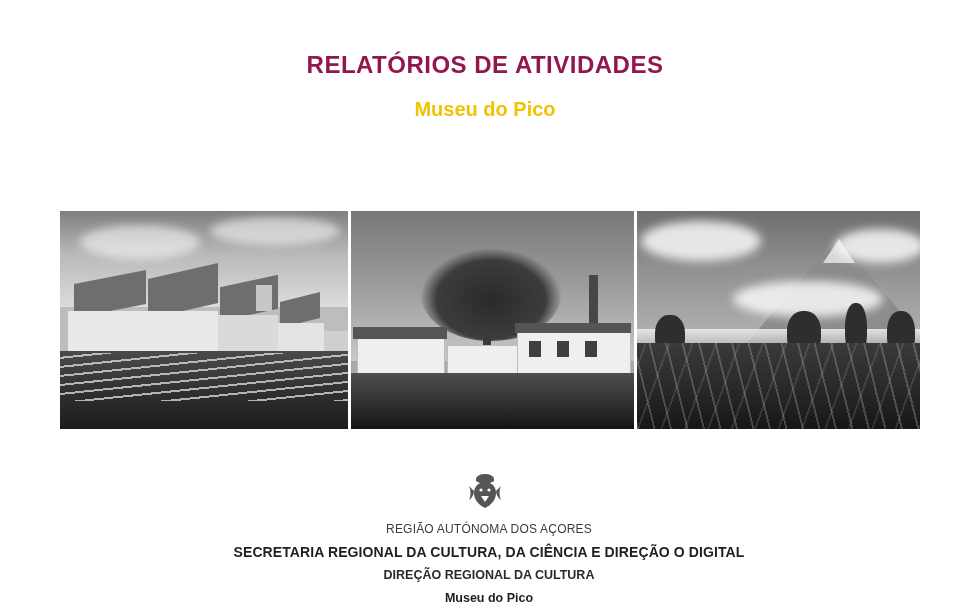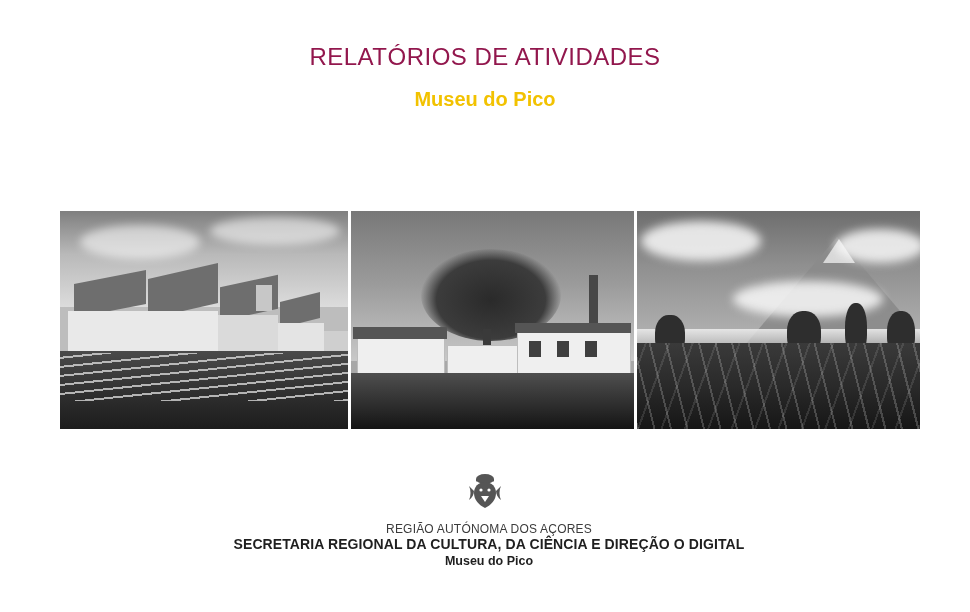--- a/index.html
+++ b/index.html
@@ -24,24 +24,24 @@
   
   .title-block {
     position: absolute;
     top: 34px;
     left: 0;
     width: 970px;
     text-align: center;
   }
   .main-title {
     font-size: 24px;
-    font-weight: normal;
+    font-weight: bold;
     color: #92174d;
     letter-spacing: 0.5px;
-    margin: 8px;
+    margin: 16px;
     line-height: 30px;
   }
   .sub-title {
     font-size: 20px;
     font-weight: bold;
     color: #f2c200;
     margin: 0;
     margin-top: 14px;
     line-height: 26px;
   }
@@ -171,21 +171,21 @@
     width: 970px;
     text-align: center;
   }
   .crest {
     display: block;
     margin: 0 auto 8px auto;
     width: 44px;
     height: 44px;
   }
   .f-line {
-    margin: 0;
+    margin: 8px;
     color: #3b3b3b;
     line-height: 15px;
     padding-left: 8px;
   }
   .f-region {
     font-size: 12px;
     letter-spacing: 0.2px;
   }
   .f-secretaria {
     font-size: 14px;
@@ -279,16 +279,17 @@
         <path d="M38 16 C36 20 36 26 38 30 C35 28 33 24 33 21 Z"></path>
       </g>
       <g fill="#ffffff">
         <circle cx="18" cy="20" r="1.6"></circle>
         <circle cx="26" cy="20" r="1.6"></circle>
         <path d="M18 26 L26 26 L22 32 Z"></path>
       </g>
     </svg>
     <p class="f-line f-region">REGIÃO AUTÓNOMA DOS AÇORES</p>
     <p class="f-line f-secretaria">SECRETARIA REGIONAL DA CULTURA, DA CIÊNCIA E DIREÇÃO O DIGITAL</p>
+    <p class="f-line f-direcao">DIREÇÃO REGIONAL DA CULTURA</p>
     <p class="f-line f-museu">Museu do Pico</p>
   </div>
 
 </div>
 
 </body></html>

